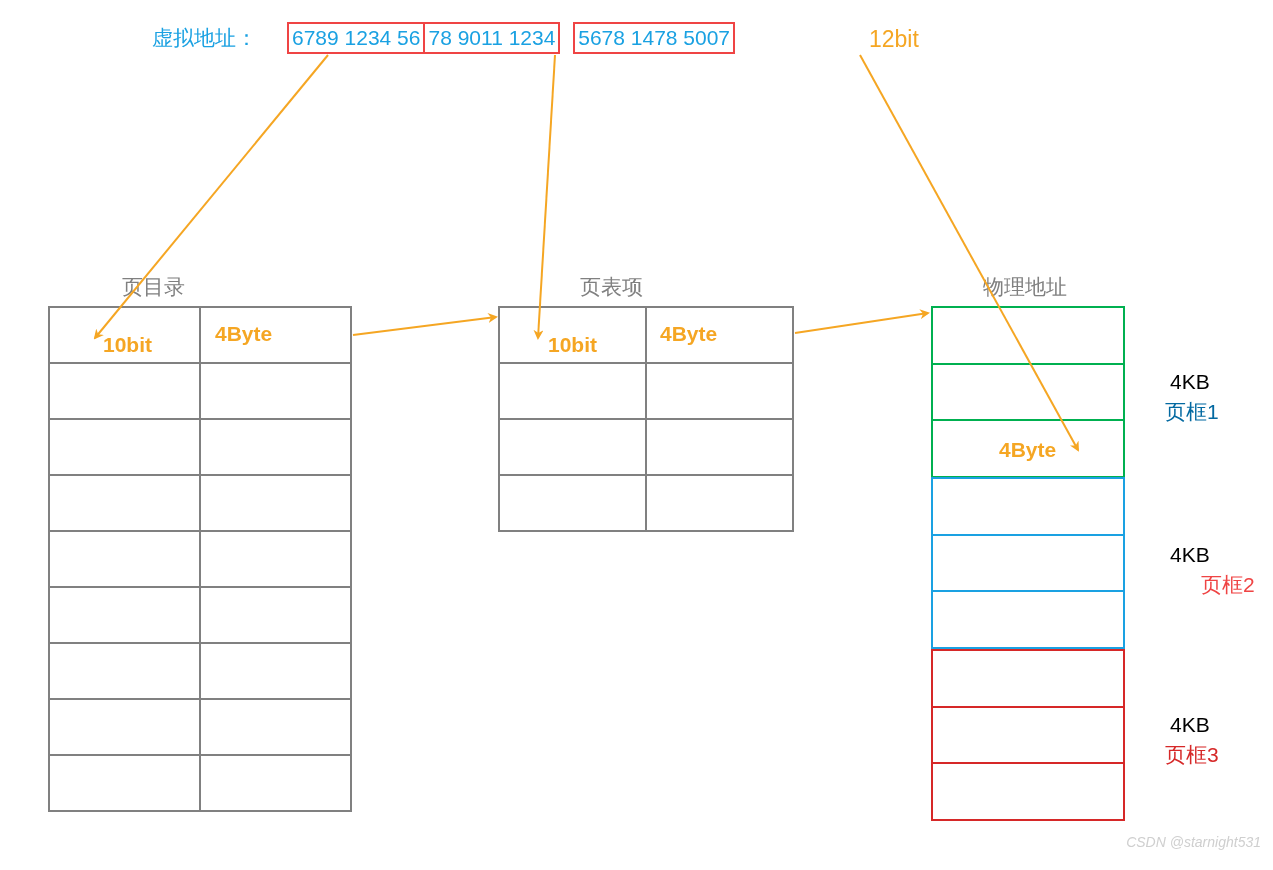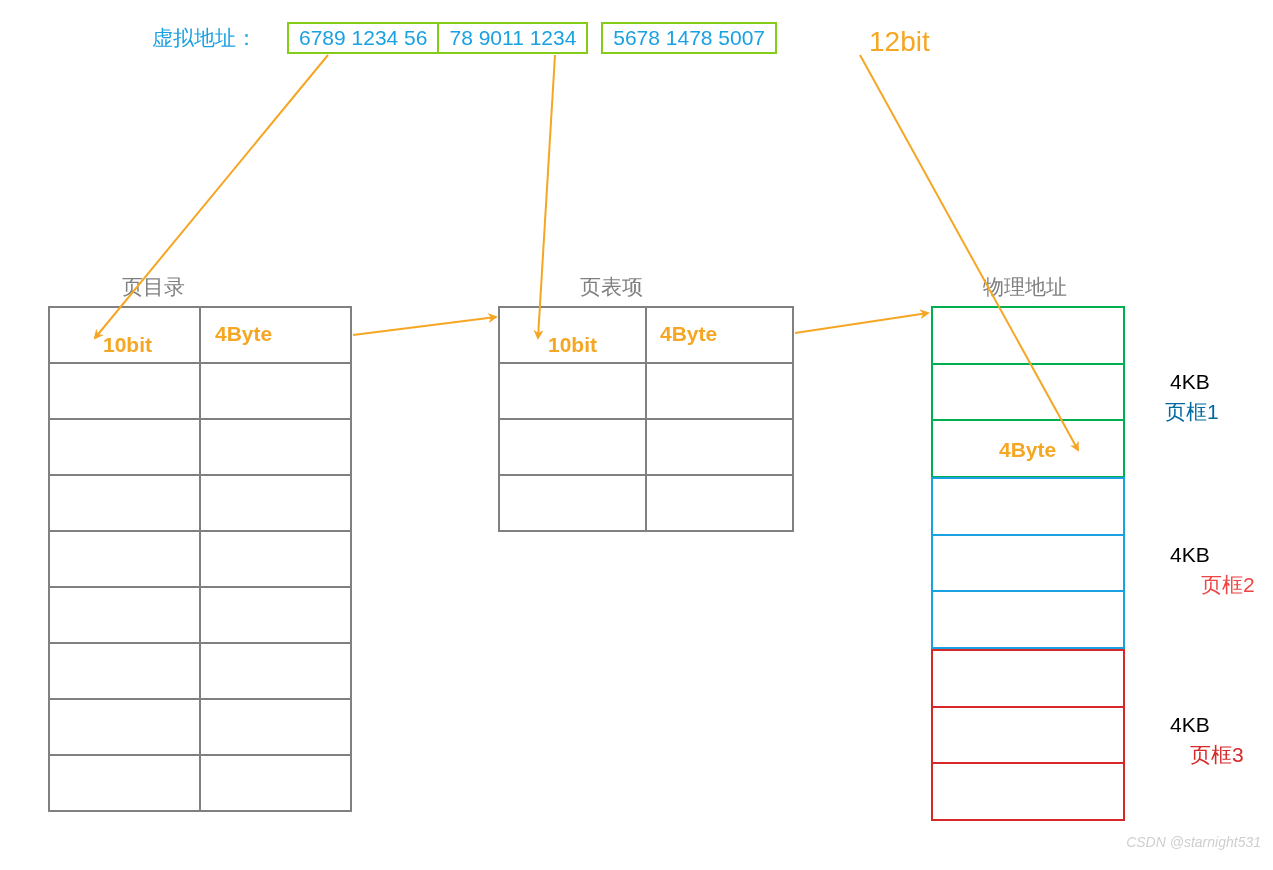--- a/index.html
+++ b/index.html
@@ -14,23 +14,23 @@
   }
   .abs { position: absolute; }
   .blue { color: #1aa1e2; }
   .orange { color: #f5a623; }
   .gray { color: #808080; }
   .green { color: #0369a1; }
   .red { color: #d62828; }
   .black { color: #000; }
   .addrbox {
     display: inline-block;
-    border: 2px solid #84cc16;
+    border: 2px solid #ef4444;
     line-height: 28px;
-    padding: 0 10px;
+    padding: 0 3px;
     height: 32px;
   }
   table.grid {
     border-collapse: collapse;
     table-layout: fixed;
   }
   table.grid td {
     border: 2px solid #808080;
     height: 56px;
   }
@@ -56,21 +56,21 @@
 </head>
 <body>
 
 <div class="abs" style="left:152px; top:24px;">
   <span class="blue">虚拟地址：</span>
 </div>
 <div class="abs" style="left:287px; top:22px;">
   <span class="addrbox blue">6789 1234 56</span><span class="addrbox blue" style="border-left:none;">78 9011 1234</span>
   <span class="addrbox blue" style="margin-left:7px;">5678 1478 5007</span>
 </div>
-<div class="abs orange" style="left:869px; top:26px; font-size:28px;">12bit</div>
+<div class="abs orange" style="left:869px; top:26px; font-size:23px;">12bit</div>
 
 <div class="abs gray" style="left:122px; top:273px;">页目录</div>
 <table class="abs grid" style="left:48px; top:306px; width:304px;">
   <tbody>
       <tr>
         <td></td>
         <td></td>
       </tr>
       <tr>
         <td></td>
@@ -174,21 +174,21 @@
       </tr>
 </tbody>
   </table>
 <div class="abs orange cell-label" style="left:999px; top:438px;">4Byte</div>
 
 <div class="abs black" style="left:1170px; top:370px;">4KB</div>
 <div class="abs green" style="left:1165px; top:398px;">页框1</div>
 <div class="abs black" style="left:1170px; top:543px;">4KB</div>
 <div class="abs" style="left:1165px; top:571px; color:#ef4444;margin-left:36px;">页框2</div>
 <div class="abs black" style="left:1170px; top:713px;">4KB</div>
-<div class="abs red" style="left:1190px; top:741px;">页框3</div>
+<div class="abs red" style="left:1165px; top:741px;">页框3</div>
 
 <svg class="arrows" width="1273" height="870">
   <defs>
     <marker id="ah" markerWidth="10" markerHeight="10" refX="8" refY="5" orient="auto" markerUnits="userSpaceOnUse">
       <path d="M0,0 L10,5 L0,10 L3,5 Z" fill="#f5a623"></path>
     </marker>
   </defs>
 
   <line x1="328" y1="55" x2="95" y2="338" stroke="#f5a623" stroke-width="2" marker-end="url(#ah)"></line>
 

